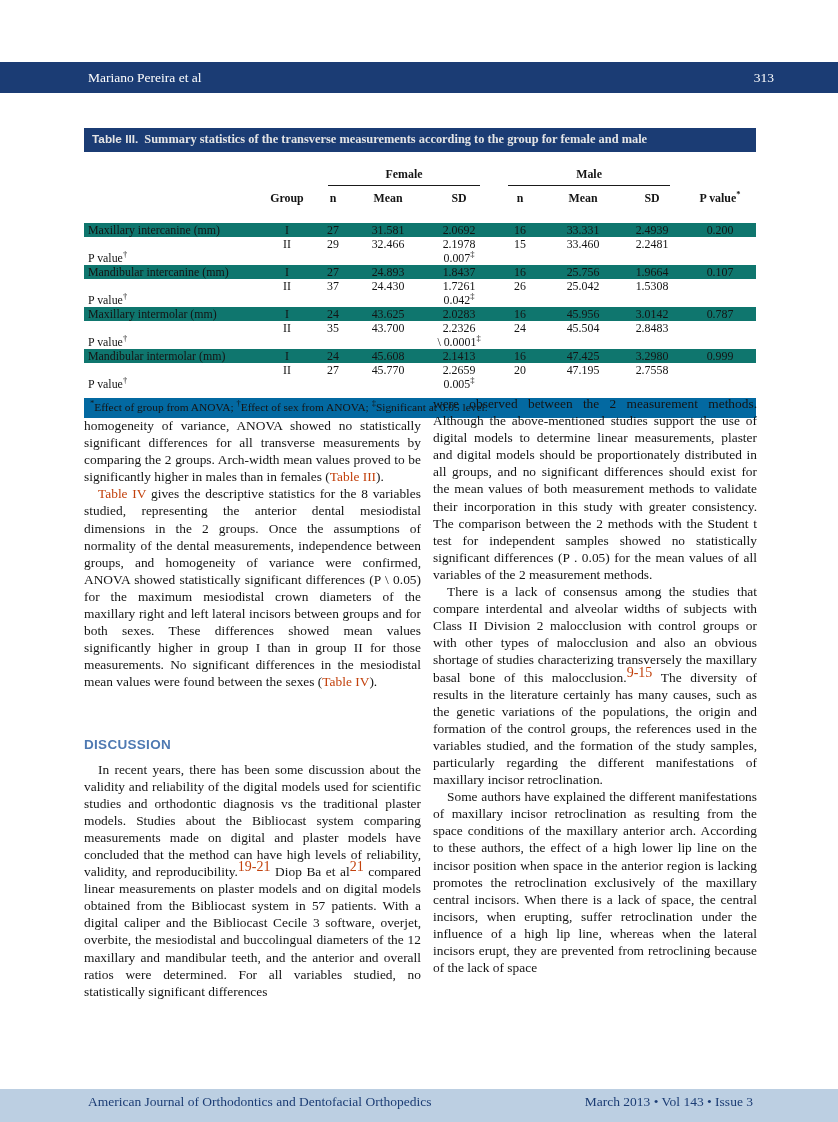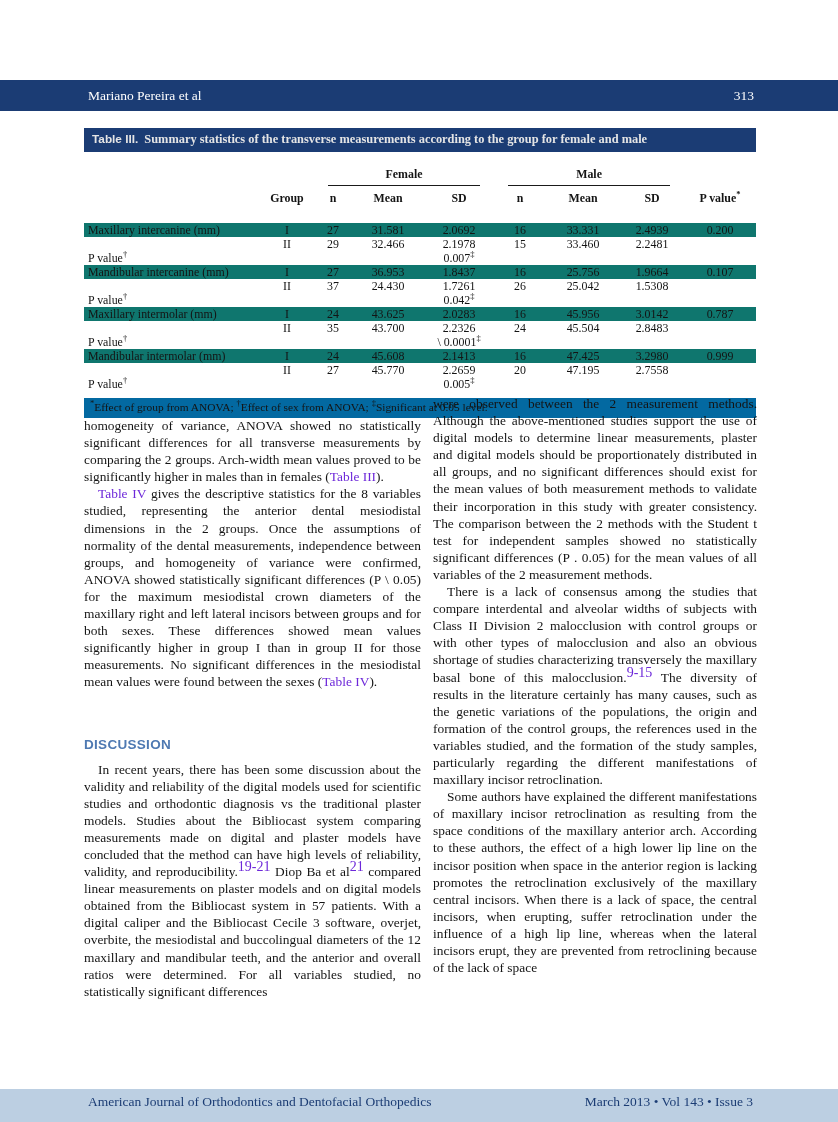--- a/index.html
+++ b/index.html
@@ -7,23 +7,22 @@
     width:838px;height:1122px;background:#ffffff;position:relative;
     font-family:"Liberation Serif", serif;color:#141414;overflow:hidden;
   }
   .page{position:absolute;inset:0;}
 
   
   .header-bar{
     position:absolute;top:62px;left:0;width:838px;height:31px;
     background:#1b3c74;color:#ffffff;
     display:flex;align-items:center;justify-content:space-between;
-    box-sizing:border-box;padding:0 84px 0 88px;
+    box-sizing:border-box;padding:0 64px 0 88px;
     font-size:13.5px;
-    margin-top:18px;
   }
 
   
   .table-wrap{position:absolute;top:128px;left:84px;width:672px;}
   .table-title{
     background:#1b3c74;color:#e5e5e5;box-sizing:border-box;
     padding:4px 8px 5px 8px;font-size:12.4px;font-weight:bold;
   }
   .table-title .title-label{font-family:"Liberation Sans", sans-serif;margin-right:6px;font-size:11.8px;}
   table.paper-table{border-collapse:collapse;width:672px;table-layout:fixed;font-size:11.9px;}
@@ -45,21 +44,21 @@
     background:#0369a1;margin-top:7px;box-sizing:border-box;
     padding:3px 8px 5px 6px;font-size:11.4px;
   }
 
   
   .col-left{position:absolute;top:417px;left:84px;width:337px;}
   .col-right{position:absolute;top:395px;left:433px;width:324px;}
   .para{font-size:13.4px;line-height:17.1px;text-align:justify;margin:0;}
   .para.indent{text-indent:14px;}
   .para sup{font-size:14px;line-height:0;}
-  .ref-link{color:#6d28d9;}
+  .ref-link{color:#c2410c;}
   .discussion-heading{
     font-family:"Liberation Sans", sans-serif;font-weight:700;
     color:#4e79b2;font-size:13.5px;letter-spacing:0.3px;
     margin:46px 0 9px 0;
   }
 
   
   .footer-bar{
     position:absolute;top:1089px;left:0;width:838px;height:33px;
     background:#bccfe2;color:#1b3c74;
@@ -150,21 +149,21 @@
             <td class="c4">0.007<sup>‡</sup></td>
             <td class="c5"></td>
             <td class="c6"></td>
             <td class="c7"></td>
             <td class="c8"></td>
           </tr>
           <tr class="shaded">
             <td class="c0">Mandibular intercanine (mm)</td>
             <td class="c1">I</td>
             <td class="c2">27</td>
-            <td class="c3">36.953</td>
+            <td class="c3">24.893</td>
             <td class="c4">1.8437</td>
             <td class="c5">16</td>
             <td class="c6">25.756</td>
             <td class="c7">1.9664</td>
             <td class="c8">0.107</td>
           </tr>
           <tr>
             <td class="c0"></td>
             <td class="c1">II</td>
             <td class="c2">37</td>

